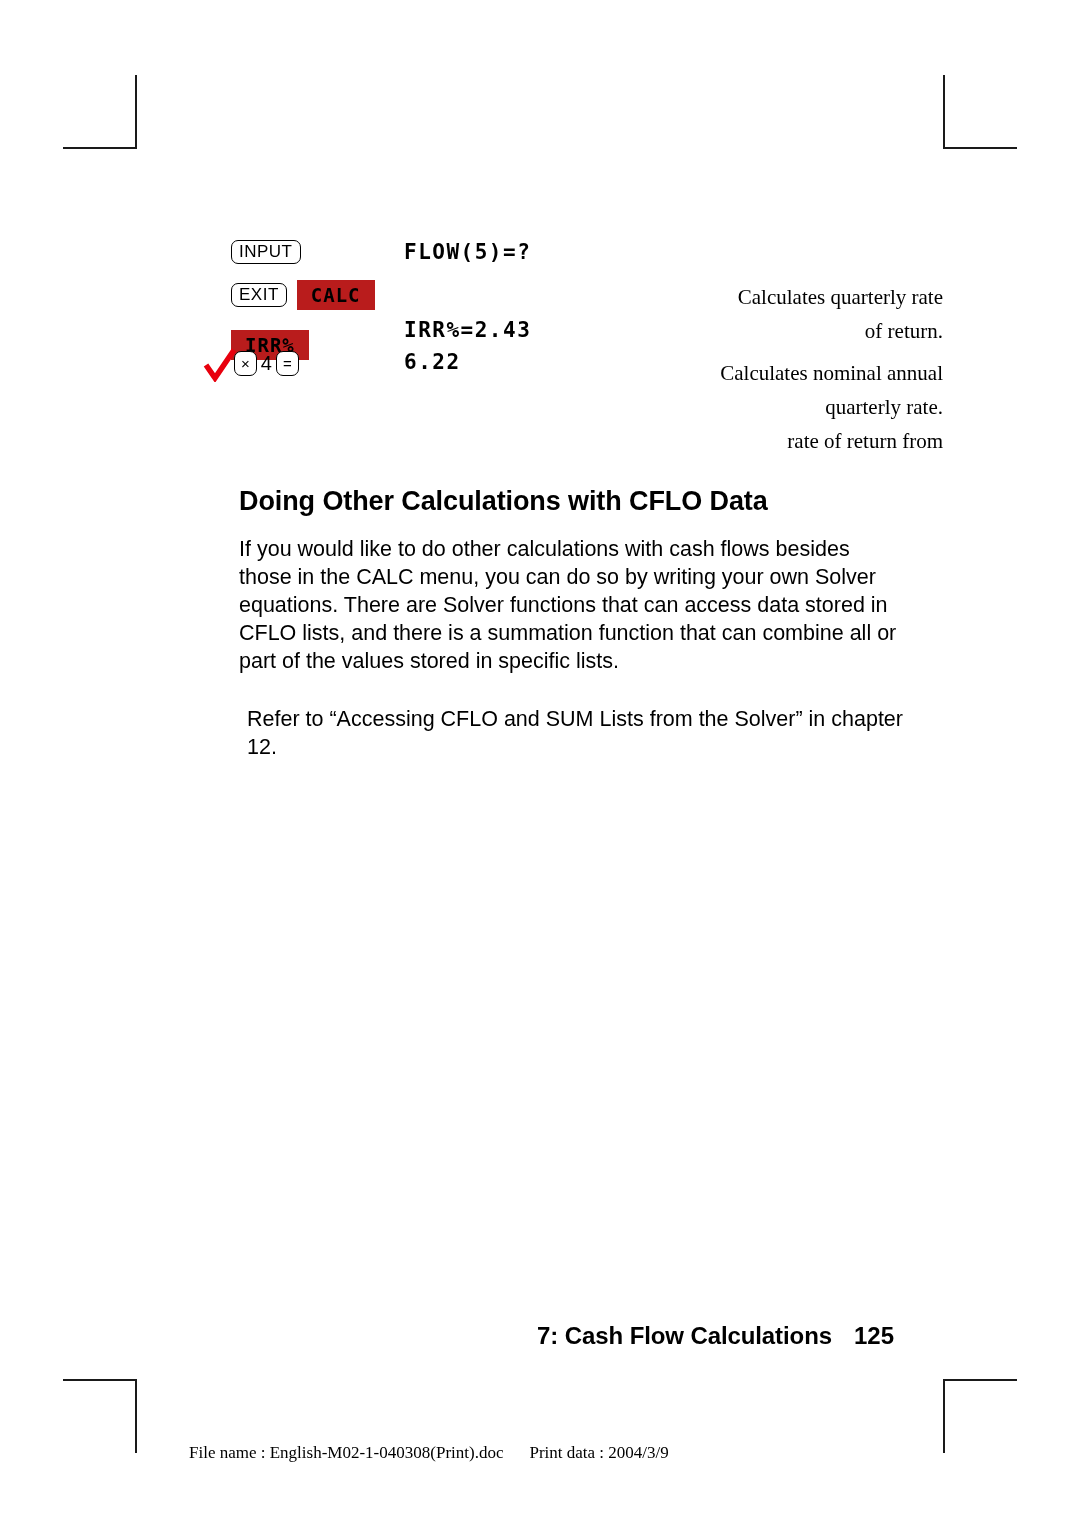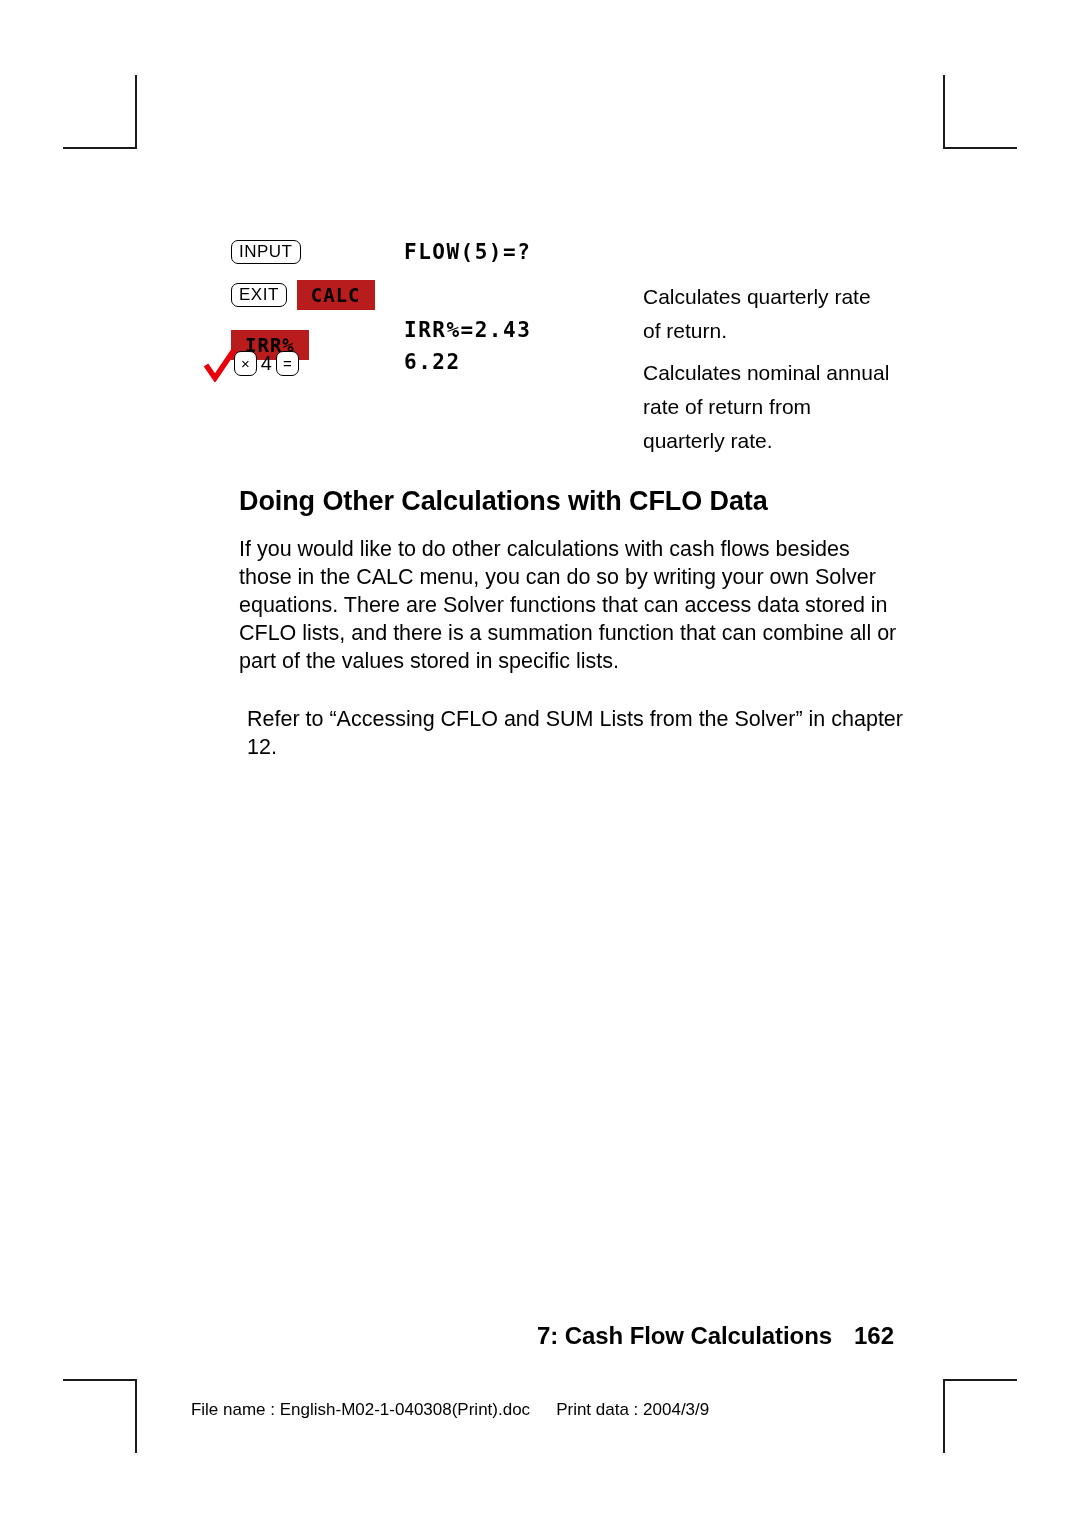--- a/index.html
+++ b/index.html
@@ -129,24 +129,25 @@
     line-height: 24px;
     color: #000;
     white-space: nowrap;
   }
 
   
   .note {
     position: absolute;
     left: 643px;
     width: 300px;
-    font-family: Liberation Sans, sans-serif;
+    font-family: Liberation Serif, serif;
     font-size: 21px;
     line-height: 34px;
     color: #000;
+    text-align: right;
   }
 
   
   h2#heading {
     position: absolute;
     left: 231px;
     top: 478px;
     margin: 8px;
     font-family: "Liberation Sans", sans-serif;
     font-size: 27px;
@@ -179,22 +180,22 @@
     font-size: 24px;
     font-weight: bold;
     color: #000;
   }
   #footer .ftitle { letter-spacing: -0.1px; }
   #footer .fpage { margin-left: 22px; }
 
   #printline {
     position: absolute;
     left: 172px;
-    top: 1380px;
-    font-family: Liberation Sans, sans-serif;
+    top: 1423px;
+    font-family: Liberation Serif, serif;
     font-size: 17px;
     color: #000;
     white-space: pre;
   }
   #printline .sep { display: inline-block; width: 26px; }
 </style>
 </head>
 <body>
 
 <div id="page">
@@ -238,32 +239,32 @@
 
     <svg class="checkmark" style="left:203px; top:120px;" viewBox="0 0 34 34">
       <path d="M3 17 L12 30 L31 2" fill="none" stroke="#e8000d" stroke-width="5.5" stroke-linecap="butt" stroke-linejoin="miter"></path>
     </svg>
     <div class="keycell" style="left:234px; top:123px;">
       <span class="hardkey sym">×</span><span class="digit">4</span><span class="hardkey sym">=</span>
     </div>
     <div class="lcd" style="left:404px; top:122px;">6.22</div>
     <div class="note" style="top:128px;">
       <div>Calculates nominal annual</div>
+      <div>quarterly rate.</div>
       <div>rate of return from</div>
-      <div>quarterly rate.</div>
     </div>
 
   </div>
 
   <h2 id="heading">Doing Other Calculations with CFLO Data</h2>
 
   <p class="para" id="para1" style="margin:8px;">If you would like to do other calculations with cash flows besides those in the CALC menu, you can do so by writing your own Solver equations. There are Solver functions that can access data stored in CFLO lists, and there is a summation function that can combine all or part of the values stored in specific lists.</p>
   <p class="para" id="para2" style="margin:16px;">Refer to “Accessing CFLO and SUM Lists from the Solver” in chapter 12.</p>
 
   <div id="footer">
-    <span class="ftitle">7: Cash Flow Calculations</span><span class="fpage">162</span>
+    <span class="ftitle">7: Cash Flow Calculations</span><span class="fpage">125</span>
   </div>
 
   <div id="printline">
     <span>File name : English-M02-1-040308(Print).doc</span><span class="sep"></span><span>Print data : 2004/3/9</span>
   </div>
 
 </div>
 
 </body></html>

